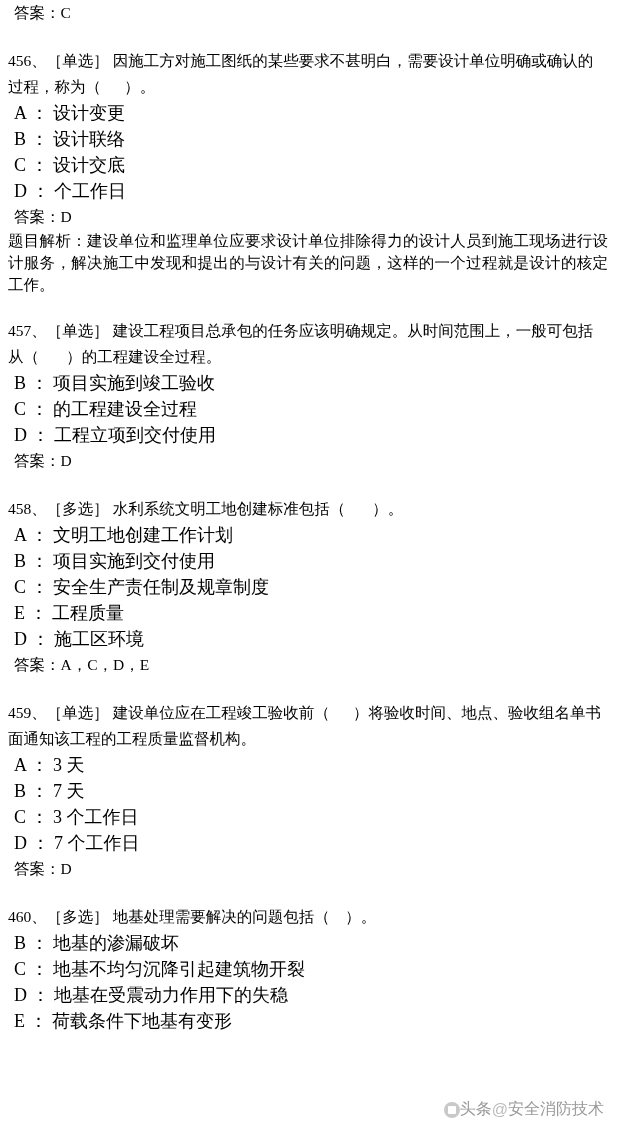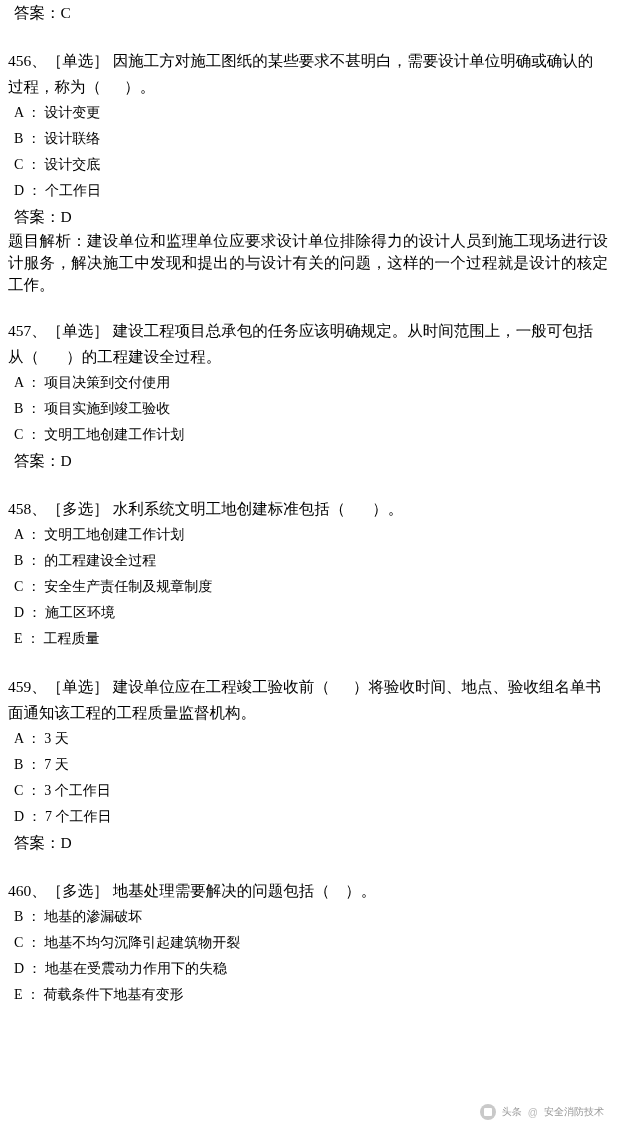--- a/index.html
+++ b/index.html
@@ -22,21 +22,21 @@
     box-sizing: border-box;
     position: relative;
   }
   .q-head {
     font-size: 15.5px;
     line-height: 26px;
     white-space: pre-wrap;
     word-break: break-all;
   }
   .opt {
-    font-size: 14px;
+    font-size: 18px;
     line-height: 26px;
     padding-left: 6px;
     white-space: pre-wrap;
     word-break: break-all;
   }
   .ans {
     font-size: 15.5px;
     line-height: 26px;
     padding-left: 6px;
     white-space: pre-wrap;
@@ -53,22 +53,21 @@
   }
   .block {
     margin: 0;
   }
   .watermark {
     position: absolute;
     right: 14px;
     bottom: 16px;
     display: flex;
     align-items: center;
-    gap: 6px;
-    font-size: 10px;
+    font-size: 16px;
     color: #999999;
     font-family: "Liberation Sans", sans-serif;
     white-space: nowrap;
   }
   .wm-logo {
     width: 16px;
     height: 16px;
     border-radius: 50%;
     background: #c9c9c9;
     display: inline-block;
@@ -105,35 +104,36 @@
     <div class="opt">C ： 设计交底</div>
     <div class="opt">D ： 个工作日</div>
     <div class="ans">答案：D</div>
     <div class="expl">题目解析：建设单位和监理单位应要求设计单位排除得力的设计人员到施工现场进行设计服务，解决施工中发现和提出的与设计有关的问题，这样的一个过程就是设计的核定工作。</div>
   </div>
 
   <div class="gap"></div>
 
   <div class="block">
     <div class="q-head">457、［单选］ 建设工程项目总承包的任务应该明确规定。从时间范围上，一般可包括从（       ）的工程建设全过程。</div>
-    <div class="opt">A ： 项目决策到交付使用</div>
     <div class="opt">B ： 项目实施到竣工验收</div>
-    <div class="opt">C ： 文明工地创建工作计划</div>
+    <div class="opt">C ： 的工程建设全过程</div>
+    <div class="opt">D ： 工程立项到交付使用</div>
     <div class="ans">答案：D</div>
   </div>
 
   <div class="gap"></div>
 
   <div class="block">
     <div class="q-head">458、［多选］ 水利系统文明工地创建标准包括（       ）。</div>
     <div class="opt">A ： 文明工地创建工作计划</div>
-    <div class="opt">B ： 的工程建设全过程</div>
+    <div class="opt">B ： 项目实施到交付使用</div>
     <div class="opt">C ： 安全生产责任制及规章制度</div>
+    <div class="opt">E ： 工程质量</div>
     <div class="opt">D ： 施工区环境</div>
-    <div class="opt">E ： 工程质量</div>
+    <div class="ans">答案：A，C，D，E</div>
   </div>
 
   <div class="gap"></div>
 
   <div class="block">
     <div class="q-head">459、［单选］ 建设单位应在工程竣工验收前（      ）将验收时间、地点、验收组名单书面通知该工程的工程质量监督机构。</div>
     <div class="opt">A ： 3 天</div>
     <div class="opt">B ： 7 天</div>
     <div class="opt">C ： 3 个工作日</div>
     <div class="opt">D ： 7 个工作日</div>

